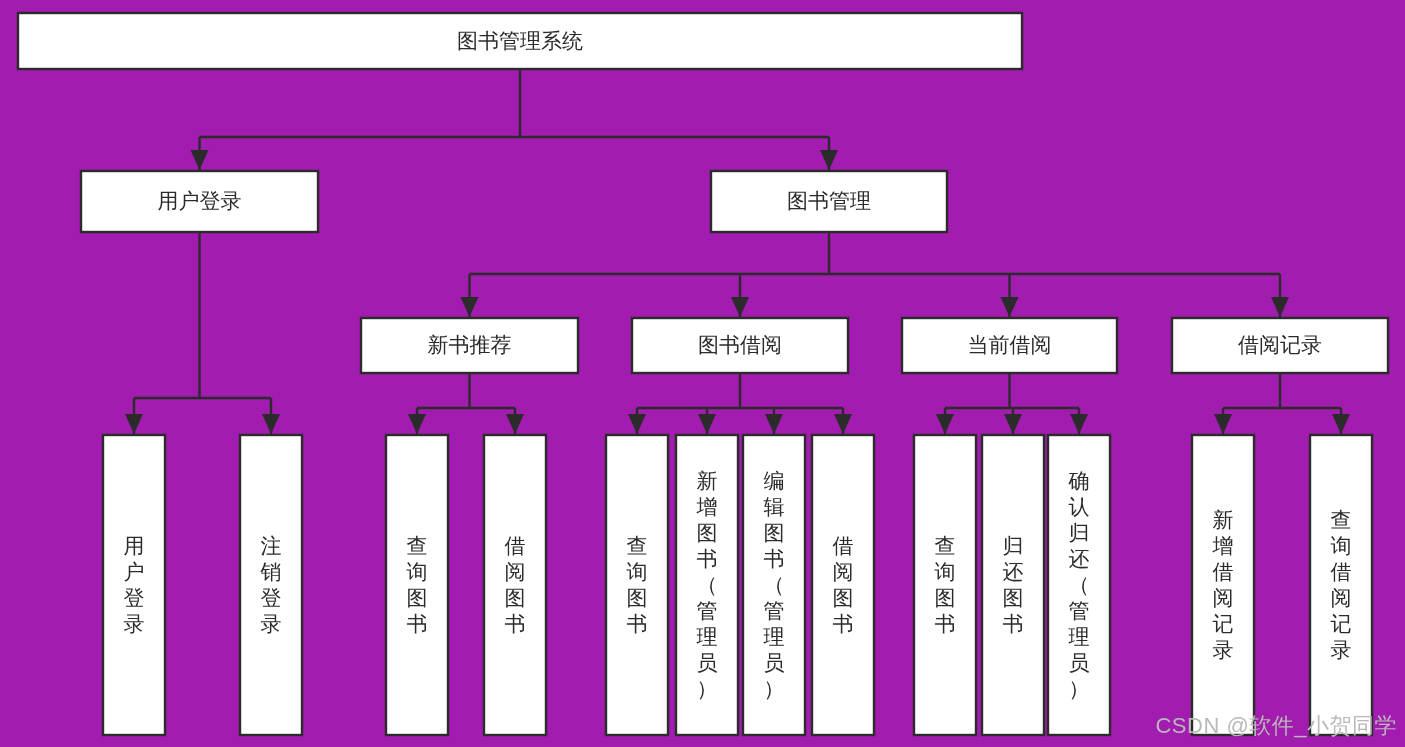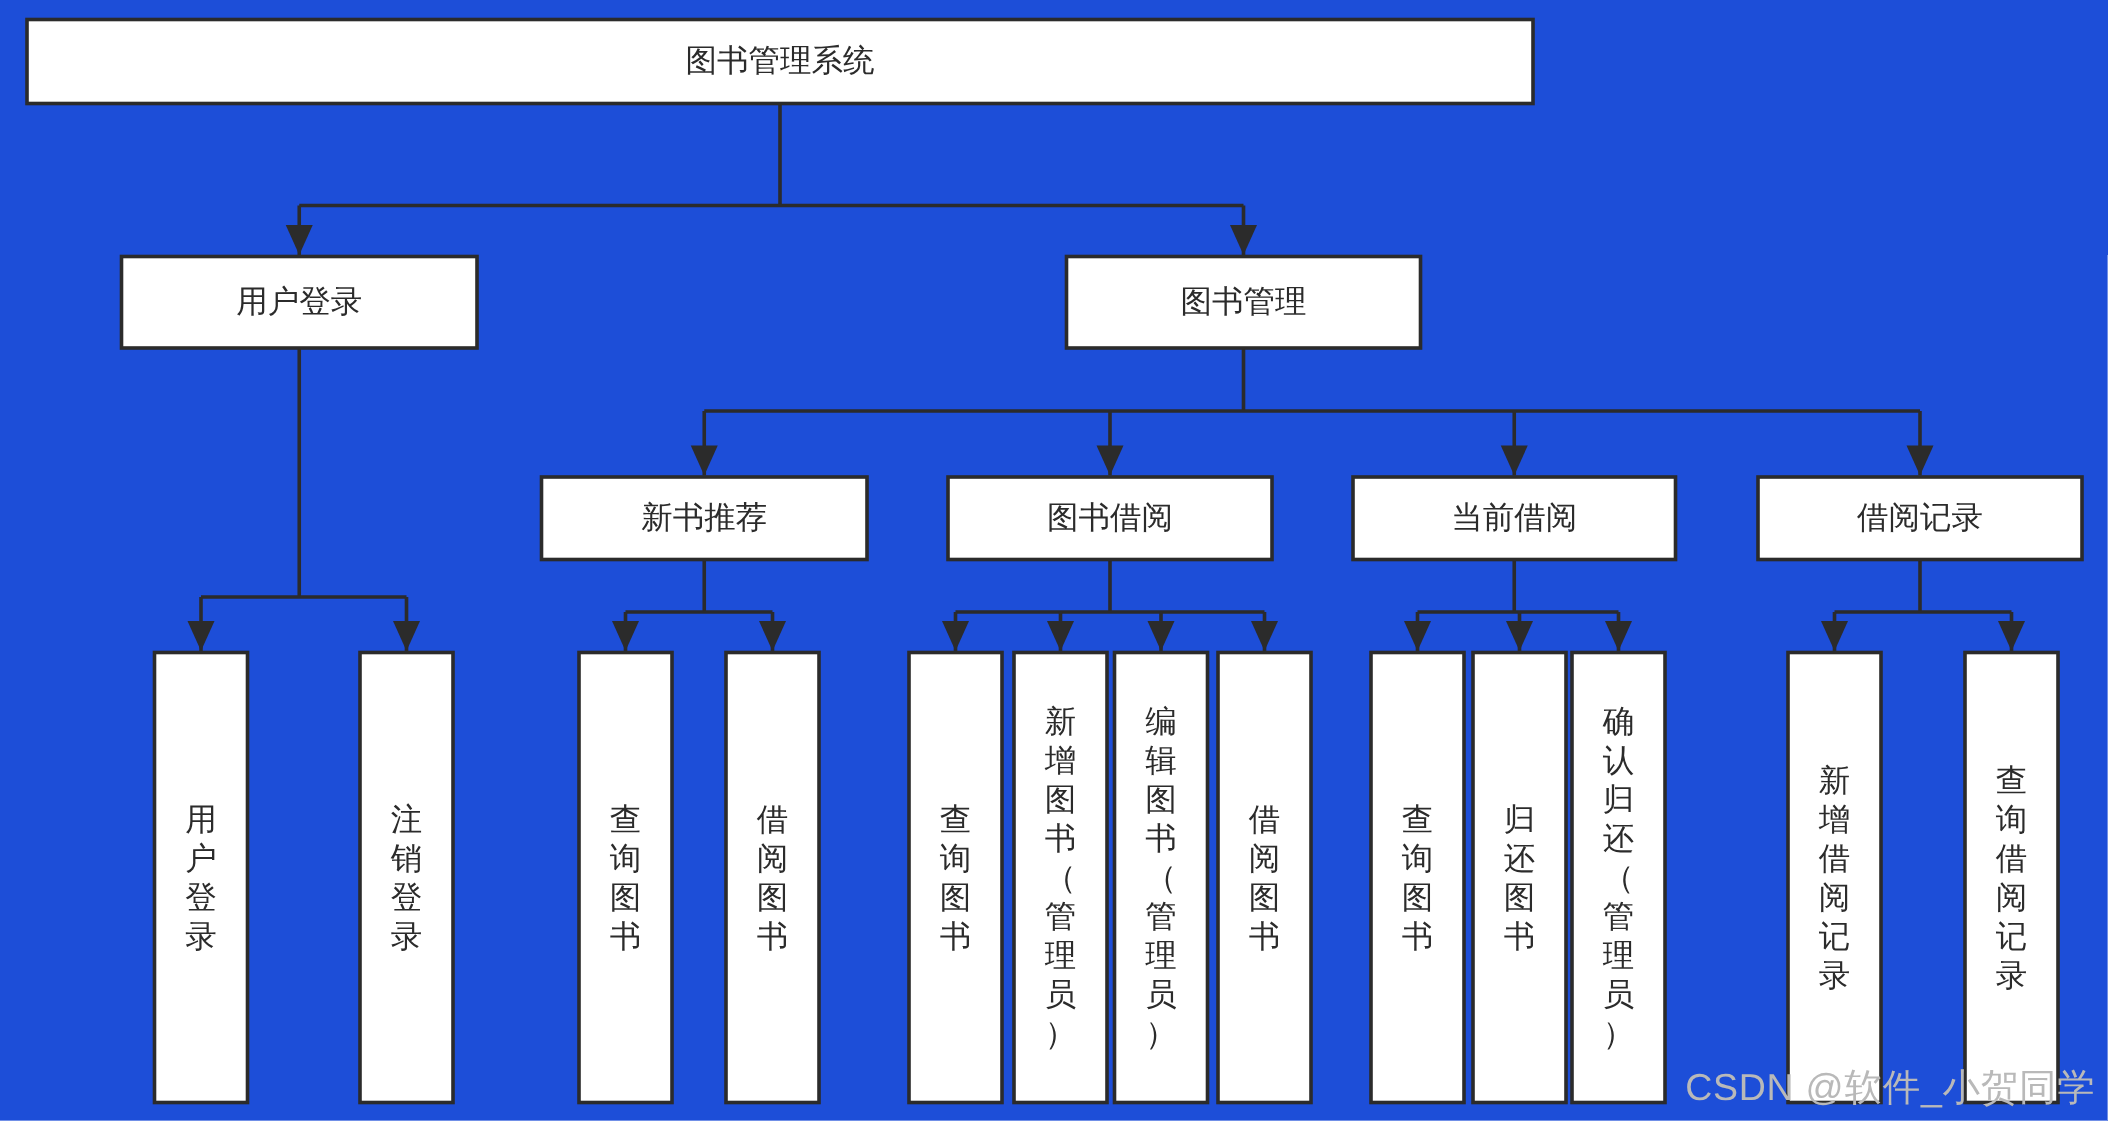--- a/index.html
+++ b/index.html
@@ -10,21 +10,21 @@
   body {
     width: 1405px;
     height: 747px;
     font-family: "Liberation Sans", "DejaVu Sans", sans-serif;
     overflow: hidden;
   }
   #diagram-root {
     position: relative;
     width: 1405px;
     height: 747px;
-    background: #1d4ed8;
+    background: #a21caf;
   }
   svg.flow {
     position: absolute;
     top: 0;
     left: 0;
     width: 1405px;
     height: 747px;
     display: block;
   }
   .node-rect {
@@ -53,21 +53,21 @@
     fill: #2b2b2b;
     font-family: "Liberation Sans", "DejaVu Sans", sans-serif;
     font-size: 21px;
     text-anchor: middle;
   }
   .watermark {
     position: absolute;
     right: 8px;
     bottom: 6px;
     color: #b9b9b9;
-    font-size: 25px;
+    font-size: 22px;
     font-family: "Liberation Sans", "DejaVu Sans", sans-serif;
     white-space: nowrap;
     letter-spacing: 0.5px;
     pointer-events: none;
   }
 </style>
 </head>
 <body>
 
 <div id="diagram-root">

